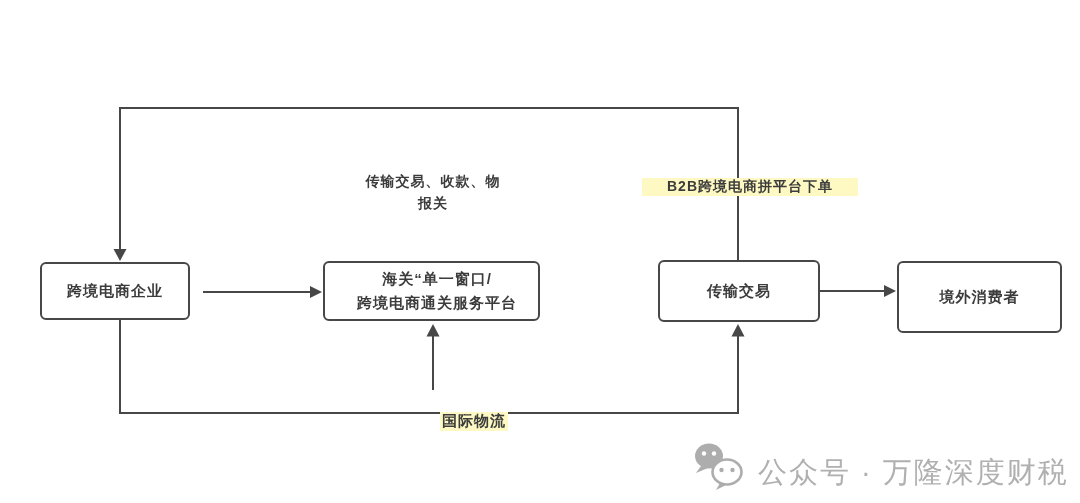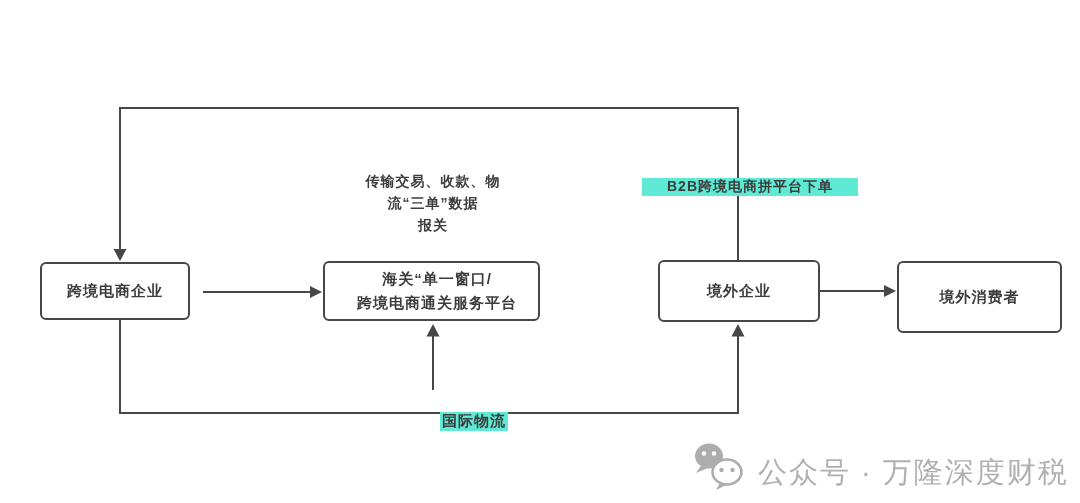--- a/index.html
+++ b/index.html
@@ -41,21 +41,21 @@
   }
   .edge-label {
     position: absolute;
     font-size: 14px;
     font-weight: bold;
     color: #3c3c3c;
     text-align: center;
     letter-spacing: 1px;
   }
   .edge-label.multiline { line-height: 22px; }
-  .edge-label.on-line { background: #5eead4; padding: 0 2px; }
+  .edge-label.on-line { background: #fef9c3; padding: 0 2px; }
   .watermark {
     position: absolute;
     left: 692px;
     top: 441px;
     display: flex;
     align-items: flex-end;
     color: #b0b0b0;
   }
   .watermark-text {
     margin-left: 10px;
@@ -94,30 +94,29 @@
   <div class="node" style="left:40px; top:262px; width:150px; height:58px;">
     <span>跨境电商企业</span>
   </div>
 
   <div class="node" style="left:323px; top:261px; width:217px; height:60px;padding-left:11px;">
     <span>海关“单一窗口/</span>
     <span>跨境电商通关服务平台</span>
   </div>
 
   <div class="node" style="left:658px; top:260px; width:162px; height:62px;">
-    <span>境外企业</span>
+    <span>传输交易</span>
   </div>
 
   <div class="node" style="left:897px; top:261px; width:165px; height:72px;">
     <span>境外消费者</span>
   </div>
 
   <div class="edge-label multiline" style="left:333px; top:170px; width:200px;">
     <div>传输交易、收款、物</div>
-    <div>流“三单”数据</div>
     <div>报关</div>
   </div>
 
   <div class="edge-label on-line" style="left:642px; top:178px; width:212px;">B2B跨境电商拼平台下单</div>
 
   <div class="edge-label on-line" style="left:397px; top:412px; font-size:15px;margin-left:43px;">国际物流</div>
 
   <div class="watermark">
     <svg width="56" height="52" viewBox="0 0 56 52" xmlns="http://www.w3.org/2000/svg">
 

